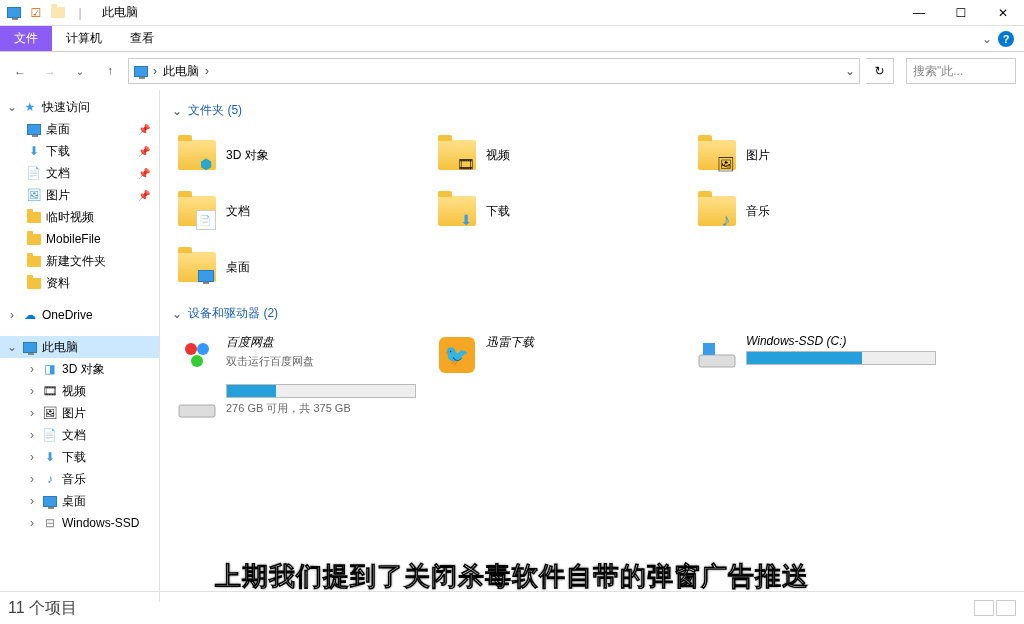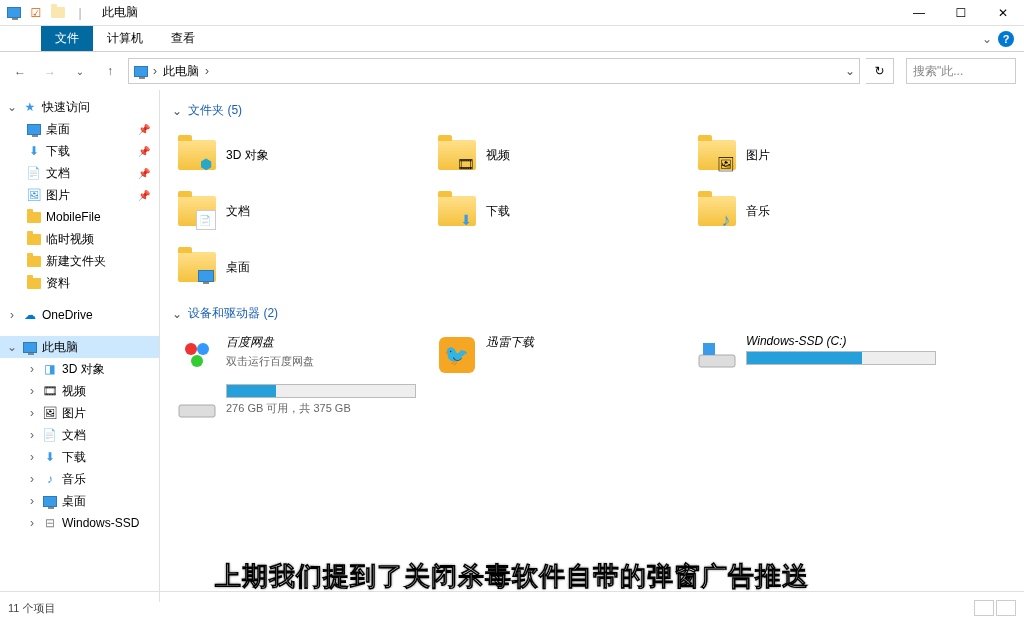--- a/index.html
+++ b/index.html
@@ -9,21 +9,21 @@
 .titlebar { height: 26px; display: flex; align-items: center; background: #fff; border-bottom: 1px solid #e0e0e0; }
 .titlebar-left { display: flex; align-items: center; gap: 6px; padding-left: 6px; }
 .qat-icon { width: 16px; height: 16px; display: flex; align-items: center; justify-content: center; }
 .window-title { font-size: 12px; color: #000; margin-left: 8px; }
 .titlebar-right { margin-left: auto; display: flex; }
 .win-btn { width: 42px; height: 26px; display: flex; align-items: center; justify-content: center; color: #000; }
 
 
 .ribbon { height: 26px; display: flex; align-items: stretch; background: #fff; border-bottom: 1px solid #d0d0d0; position: relative; }
 .ribbon-tab { padding: 0 14px; display: flex; align-items: center; font-size: 12px; color: #000; }
-.ribbon-tab.file { background: #0369a1; color: #fff; margin-left: 41px; }
+.ribbon-tab.file { background: #8b5cf6; color: #fff; }
 .ribbon-right { margin-left: auto; display: flex; align-items: center; gap: 6px; padding-right: 10px; }
 .help-circle { width: 16px; height: 16px; border-radius: 50%; background: #0078d4; color: #fff; display: flex; align-items: center; justify-content: center; font-size: 11px; font-weight: bold; }
 
 
 .navbar { height: 38px; display: flex; align-items: center; padding: 4px 8px; gap: 6px; background: #fff; }
 .nav-btn { width: 24px; height: 24px; display: flex; align-items: center; justify-content: center; color: #555; }
 .nav-btn.disabled { color: #bbb; }
 .addr { flex: 1; height: 26px; border: 1px solid #ccc; display: flex; align-items: center; padding: 0 4px; gap: 4px; }
 .addr-crumb { padding: 0 2px; color: #000; }
 .addr-sep { color: #555; }
@@ -54,21 +54,21 @@
 .item-label { font-size: 12px; color: #000; }
 .drive-item { width: 260px; display: flex; align-items: flex-start; gap: 8px; padding: 4px; }
 .drive-icon { width: 42px; height: 42px; display: flex; align-items: center; justify-content: center; }
 .drive-info { flex: 1; }
 .drive-label { font-size: 12px; color: #000; margin-bottom: 3px; font-style: italic; }
 .drive-bar { width: 190px; height: 14px; border: 1px solid #bbb; background: #eee; position: relative; margin-bottom: 3px; }
 .drive-fill { height: 100%; background: #26a0da; }
 .drive-sub { font-size: 11px; color: #666; }
 
 
-.statusbar { position: absolute; bottom: 0; left: 0; right: 0; height: 22px; border-top: 1px solid #e0e0e0; display: flex; align-items: center; padding: 16px 8px; font-size: 11px; color: #444; }
+.statusbar { position: absolute; bottom: 0; left: 0; right: 0; height: 22px; border-top: 1px solid #e0e0e0; display: flex; align-items: center; padding: 16px 8px; font-size: 16px; color: #444; }
 .statusbar-right { margin-left: auto; display: flex; gap: 2px; }
 .view-btn { width: 20px; height: 16px; border: 1px solid #ccc; }
 
 
 .subtitle { position: absolute; bottom: 30px; left: 50%; transform: translateX(-50%); font-size: 26px; font-weight: normal; color: #fff; -webkit-text-stroke: 1.5px #000; text-shadow: 0 0 3px #000; white-space: nowrap; letter-spacing: 1px; }
 
 
 .ic-monitor { width: 14px; height: 11px; background: #3a9be8; border: 1px solid #2a7bb8; position: relative; }
 .ic-monitor::after { content: ""; position: absolute; bottom: -3px; left: 4px; width: 6px; height: 2px; background: #888; }
 .ic-folder-s { width: 14px; height: 11px; background: #f5c23e; border-radius: 1px; position: relative; }
@@ -153,27 +153,27 @@
     </div>
     <div class="tree-item child">
       <span class="tree-icon" style="color:#3a9be8;">🖼</span>
       <span>图片</span>
       <span class="pin">📌</span>
     </div>
     <div class="tree-item child">
       <span class="tree-icon">
           <span class="ic-folder-s"></span>
         </span>
+      <span>临时视频</span>
+    </div>
+    <div class="tree-item child">
+      <span class="tree-icon">
+          <span class="ic-folder-s"></span>
+        </span>
       <span>MobileFile</span>
-    </div>
-    <div class="tree-item child">
-      <span class="tree-icon">
-          <span class="ic-folder-s"></span>
-        </span>
-      <span>临时视频</span>
     </div>
     <div class="tree-item child">
       <span class="tree-icon">
           <span class="ic-folder-s"></span>
         </span>
       <span>新建文件夹</span>
     </div>
     <div class="tree-item child">
       <span class="tree-icon">
           <span class="ic-folder-s"></span>

